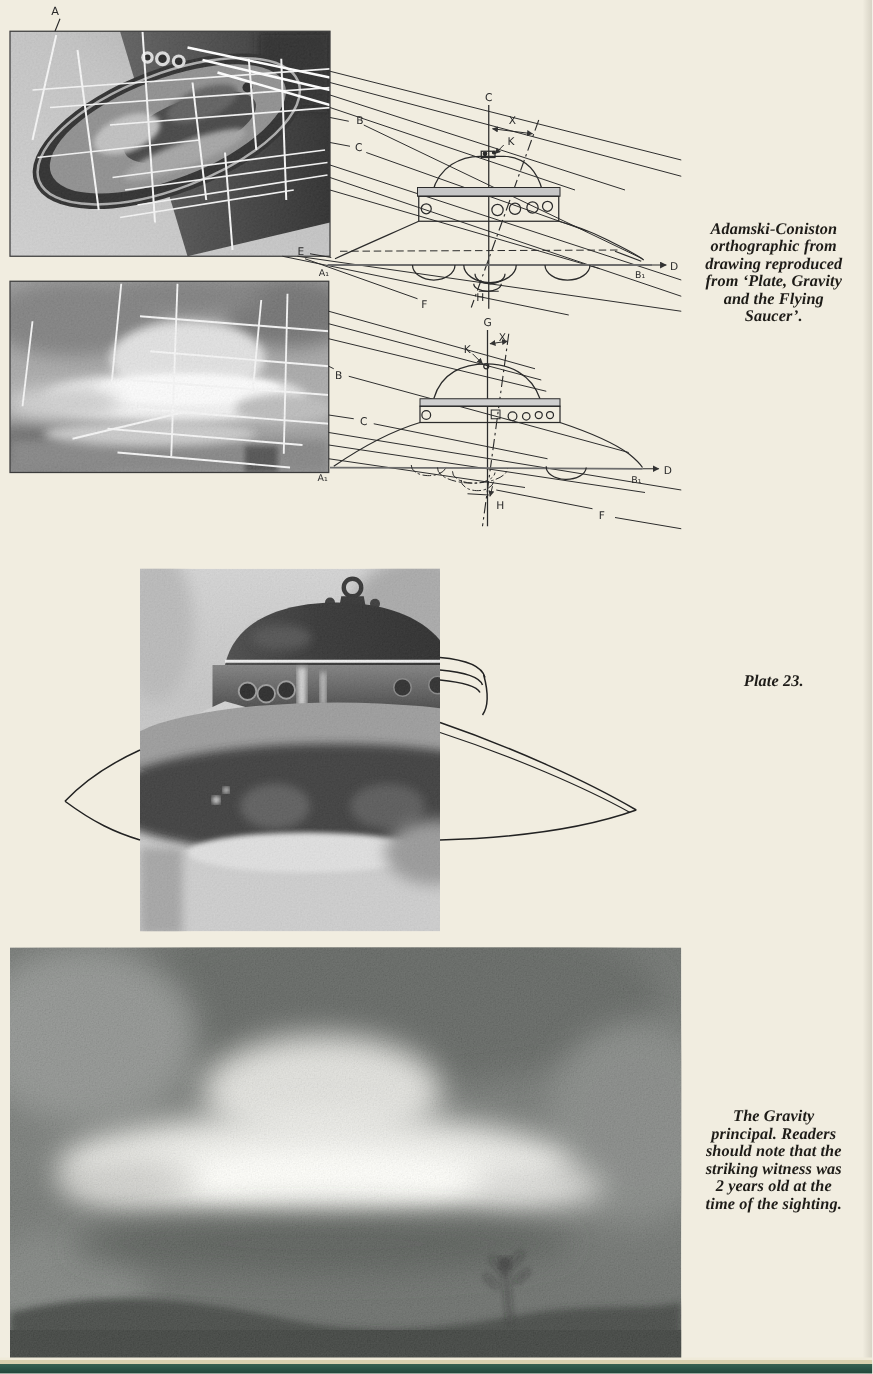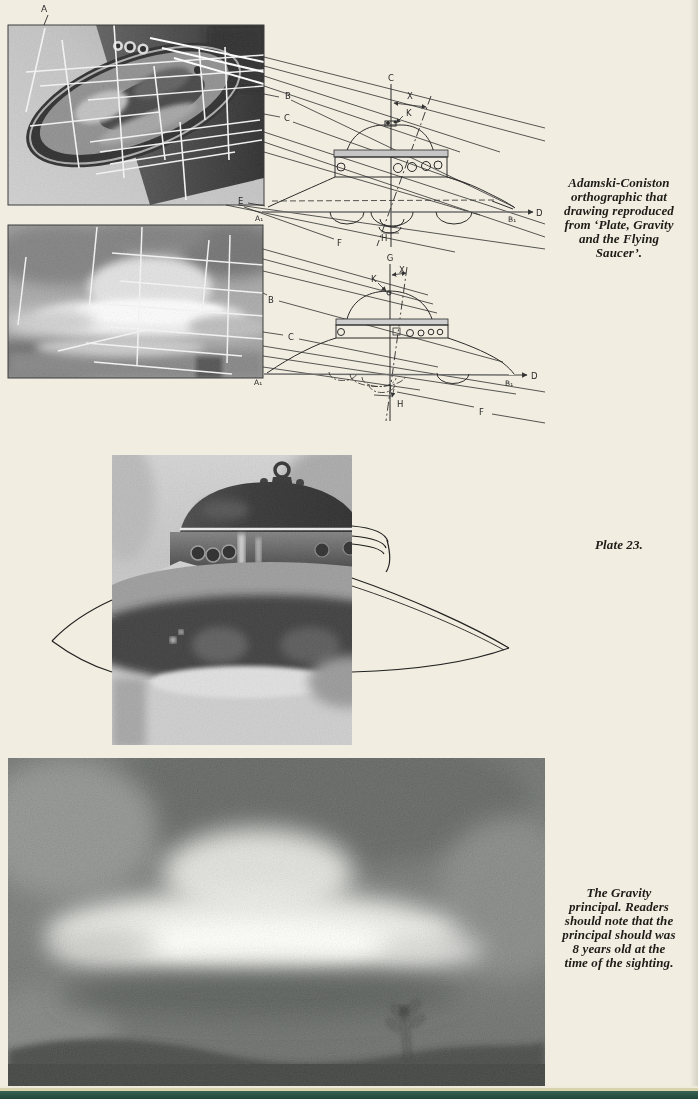--- a/index.html
+++ b/index.html
@@ -421,36 +421,36 @@
         <line x1="390" y1="272" x2="380" y2="262"></line>
         <line x1="404" y1="268" x2="415" y2="258"></line>
       </g>
       <circle cx="396" cy="252" r="5" fill="#141814" filter="url(#g4b3)"></circle>
       <rect x="0" y="0" width="537" height="330" filter="url(#grain4)"></rect>
     </g>
   </svg>
 
   <div class="caption" style="top:176px">
     <div>Adamski-Coniston</div>
-    <div>orthographic that</div>
+    <div>orthographic from</div>
     <div>drawing reproduced</div>
     <div>from ‘Plate, Gravity</div>
     <div>and the Flying</div>
     <div>Saucer’.</div>
   </div>
 
   <div class="caption" style="top:538px">
     <div>Plate 23.</div>
   </div>
 
 
   <div class="caption" style="top:886px">
     <div>The Gravity</div>
     <div>principal. Readers</div>
     <div>should note that the</div>
-    <div>principal should was</div>
-    <div>8 years old at the</div>
+    <div>striking witness was</div>
+    <div>2 years old at the</div>
     <div>time of the sighting.</div>
   </div>
 
   <div class="right-edge"></div>
   <div class="bottom-strip"></div>
 </div>
 
 </body></html>

